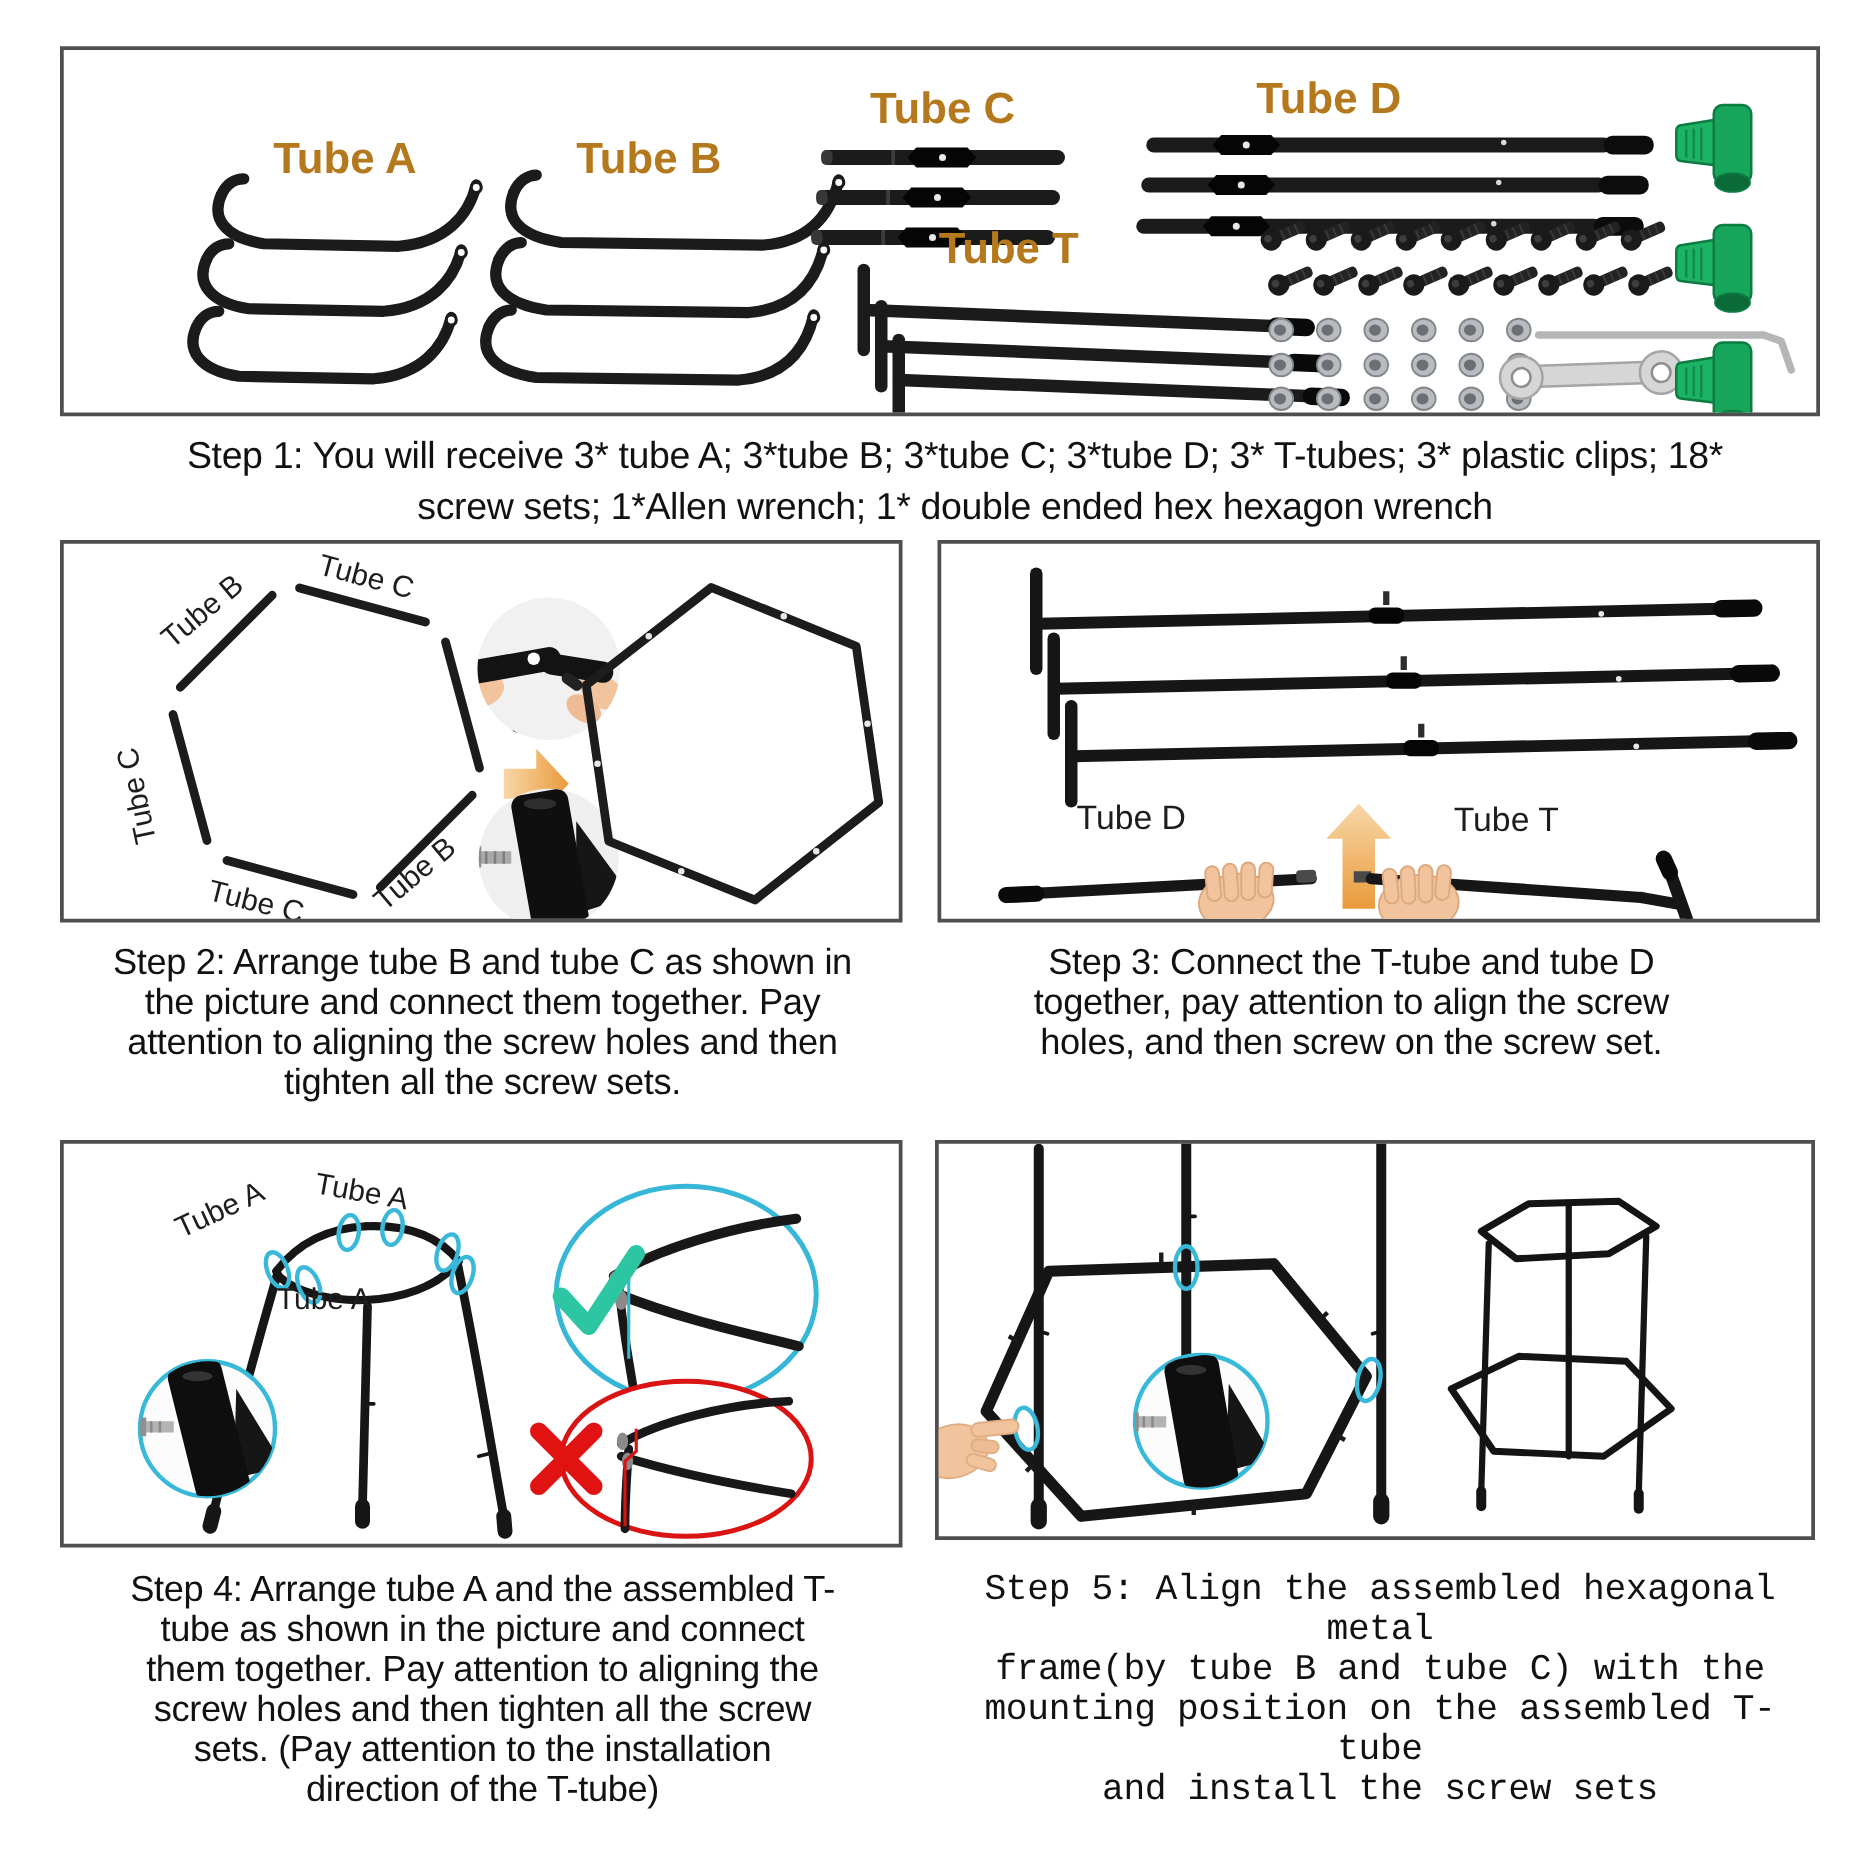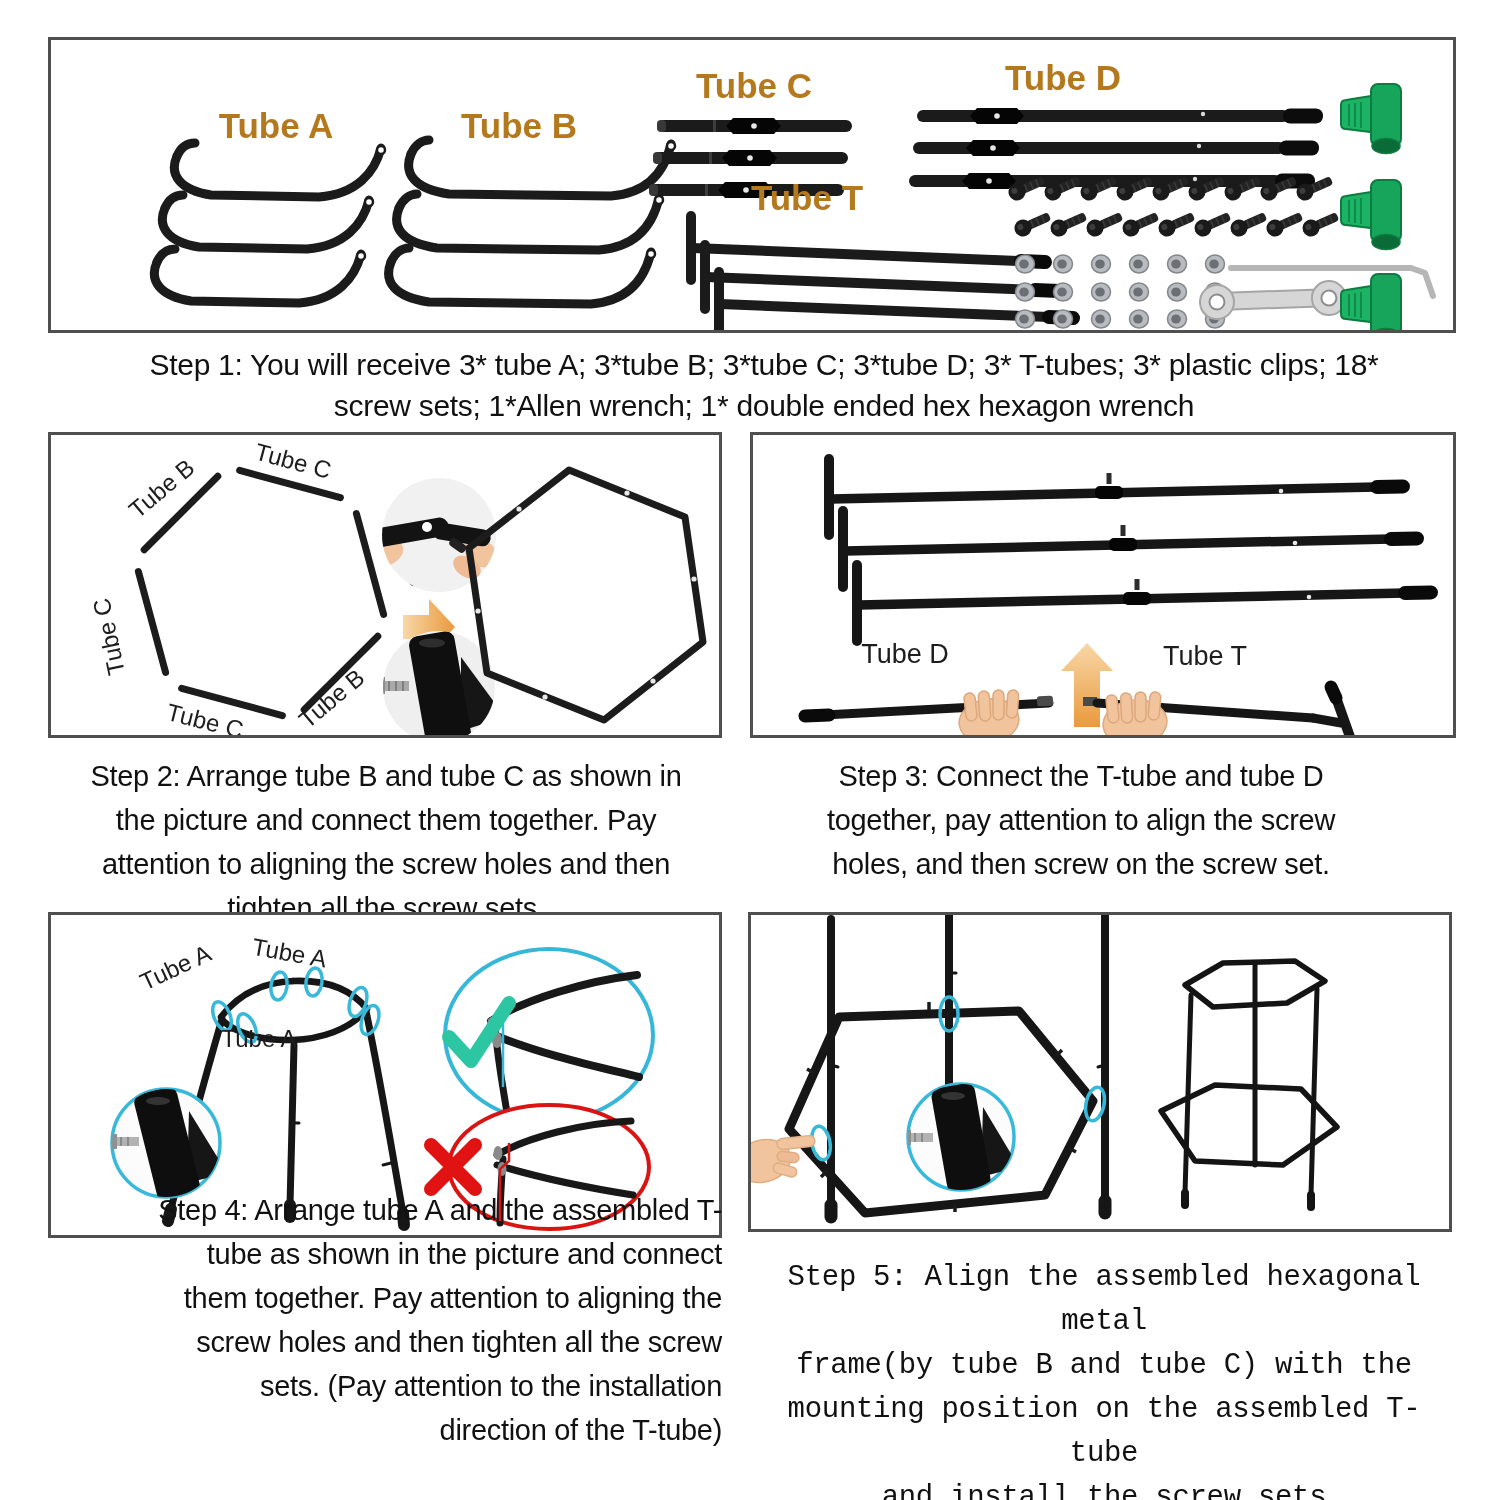--- a/index.html
+++ b/index.html
@@ -1,20 +1,20 @@
 <!DOCTYPE html>
 <html><head>
 <meta charset="utf-8">
 <style>
   html,body{margin:0;padding:0;background:#fff;}
   .page{position:relative;width:1500px;height:1500px;background:#fff;overflow:hidden;
         font-family:"Liberation Sans",sans-serif;}
   .panel{position:absolute;border:3px solid #4f4f4f;background:#fff;box-sizing:border-box;}
   .panel svg{display:block;width:100%;height:100%;}
-  .caption{position:absolute;text-align:center;font-size:29px;line-height:44px;color:#111;
+  .caption{position:absolute;text-align:center;font-size:29px;line-height:32px;color:#111;
            letter-spacing:-0.3px;white-space:pre-line;margin:0;}
   #caption-step1{font-size:30px;line-height:41px;}
   text{font-family:"Liberation Sans",sans-serif;}
   .orange-label{fill:#b5791d;font-size:35px;font-weight:700;}
   .black-label{fill:#1d1d1d;font-size:24px;}
   .black-label-lg{fill:#1d1d1d;font-size:27px;}
   .tube{stroke:#1b1b1b;fill:none;stroke-linecap:round;}
   .hl{fill:none;stroke:#39b9d9;stroke-width:3.5px;}
 </style>
 </head>
@@ -421,21 +421,21 @@
       <line x1="440" y1="80" x2="434" y2="278" stroke-width="5"></line>
       <line x1="434" y1="278" x2="434" y2="290" stroke-width="8"></line>
       <line x1="566" y1="74" x2="560" y2="280" stroke-width="5"></line>
       <line x1="560" y1="280" x2="560" y2="292" stroke-width="8"></line>
       <polygon points="410,196 464,170 550,174 586,212 532,250 444,246" stroke-width="5.5"></polygon>
       <circle cx="504" cy="150" r="2" fill="#141414" stroke="none"></circle>
     </g>
   </svg>
 </div>
 
-<p class="caption" style="left:50px;top:1188px;width:672px;text-align:right;">Step 4: Arrange tube A and the assembled T-
+<p class="caption" style="left:50px;top:1256px;width:672px;">Step 4: Arrange tube A and the assembled T-
 tube as shown in the picture and connect
 them together. Pay attention to aligning the
 screw holes and then tighten all the screw
 sets.  (Pay attention to the installation
 direction of the T-tube)</p>
 <p class="caption" style="left:758px;top:1256px;width:692px;font-family:Liberation Mono, monospace;">Step 5: Align the assembled hexagonal metal
 frame(by tube B and tube C) with the
 mounting position on the assembled T-tube
 and install the screw sets</p>
 

